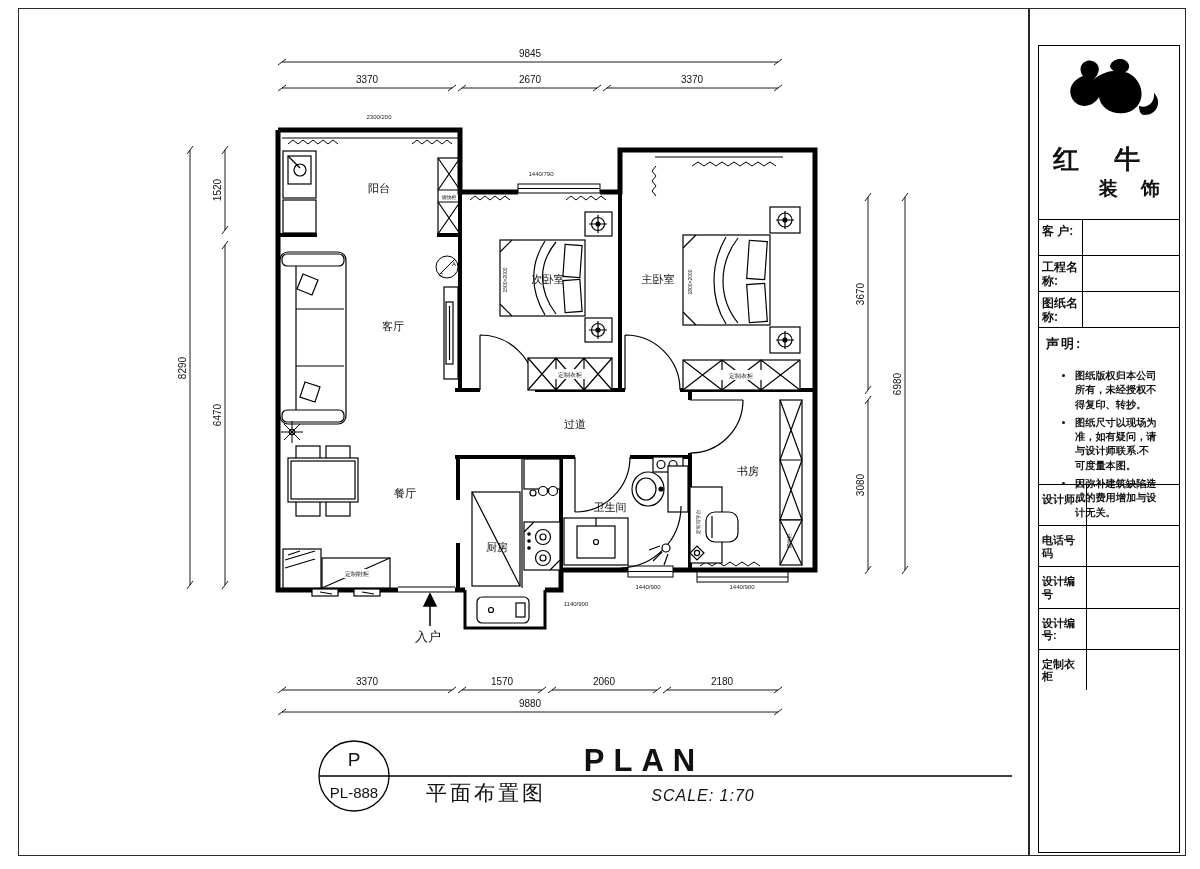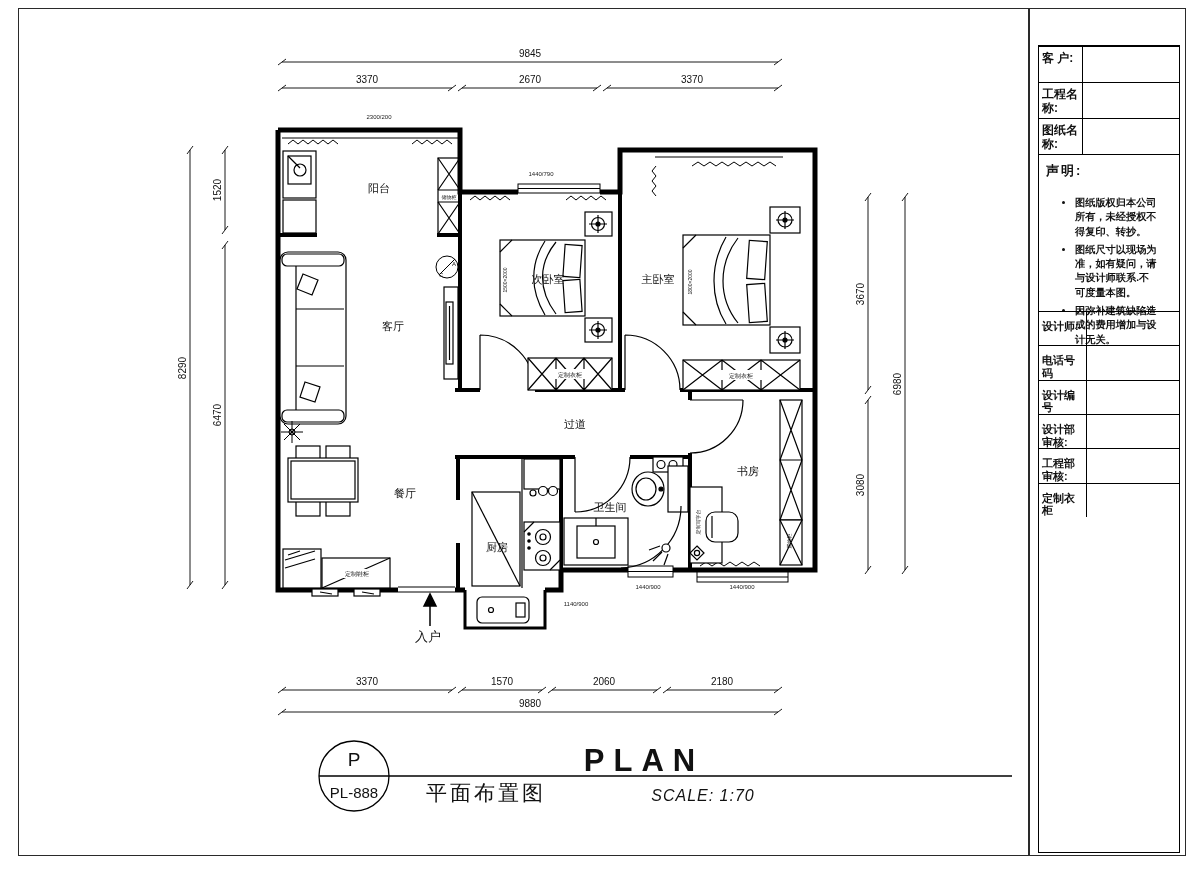--- a/index.html
+++ b/index.html
@@ -316,20 +316,29 @@
       <circle cx="354" cy="776" r="35" stroke="#000" stroke-width="1.3" fill="none"></circle>
       <text class="ftr-code" x="354" y="766" text-anchor="middle">P</text>
       <text class="ftr-code2" x="354" y="798" text-anchor="middle">PL-888</text>
       <text class="ftr-cn" x="486" y="800" text-anchor="middle">平面布置图</text>
       <text class="ftr-en" x="644" y="771" text-anchor="middle">PLAN</text>
       <text class="ftr-scale" x="703" y="801" text-anchor="middle">SCALE: 1:70</text>
     </g>
   </svg>
 
   <div class="tblock">
+    <div class="tb-logo">
+      <svg width="112" height="86" viewBox="0 0 112 86">
+        <path fill="#000" d="M30,22 C22,10 36,2 43,9 C48,13 46,21 40,26 C52,15 72,13 82,24 C94,37 89,56 72,59 C58,61 47,53 46,43 C38,56 22,54 18,42 C15,32 22,25 30,22 Z
+                             M57,12 C60,3 73,3 76,11 C77,16 72,20 66,19 C62,18 58,16 57,12 Z
+                             M86,52 C95,55 102,48 101,39 C109,47 105,61 91,61 C88,61 86,57 86,52 Z"></path>
+      </svg>
+      <div class="brand1">红 牛</div>
+      <div class="brand2">装 饰</div>
+    </div>
 
     <div class="tb-row">
       <div class="lbl">客 户:</div>
       <div class="val"></div>
     </div>
     <div class="tb-row">
       <div class="lbl">工程名称:</div>
       <div class="val"></div>
     </div>
     <div class="tb-row">
@@ -354,25 +363,21 @@
       </div>
       <div class="tb-row">
         <div class="lbl">电话号码</div>
         <div class="val"></div>
       </div>
       <div class="tb-row">
         <div class="lbl">设计编号</div>
         <div class="val"></div>
       </div>
       <div class="tb-row">
-        <div class="lbl">设计部审核:</div>
-        <div class="val"></div>
-      </div>
-      <div class="tb-row">
-        <div class="lbl">工程部审核:</div>
+        <div class="lbl">设计编号:</div>
         <div class="val"></div>
       </div>
       <div class="tb-row">
         <div class="lbl">定制衣柜</div>
         <div class="val"></div>
       </div>
     </div>
 
   </div>
 </div>

